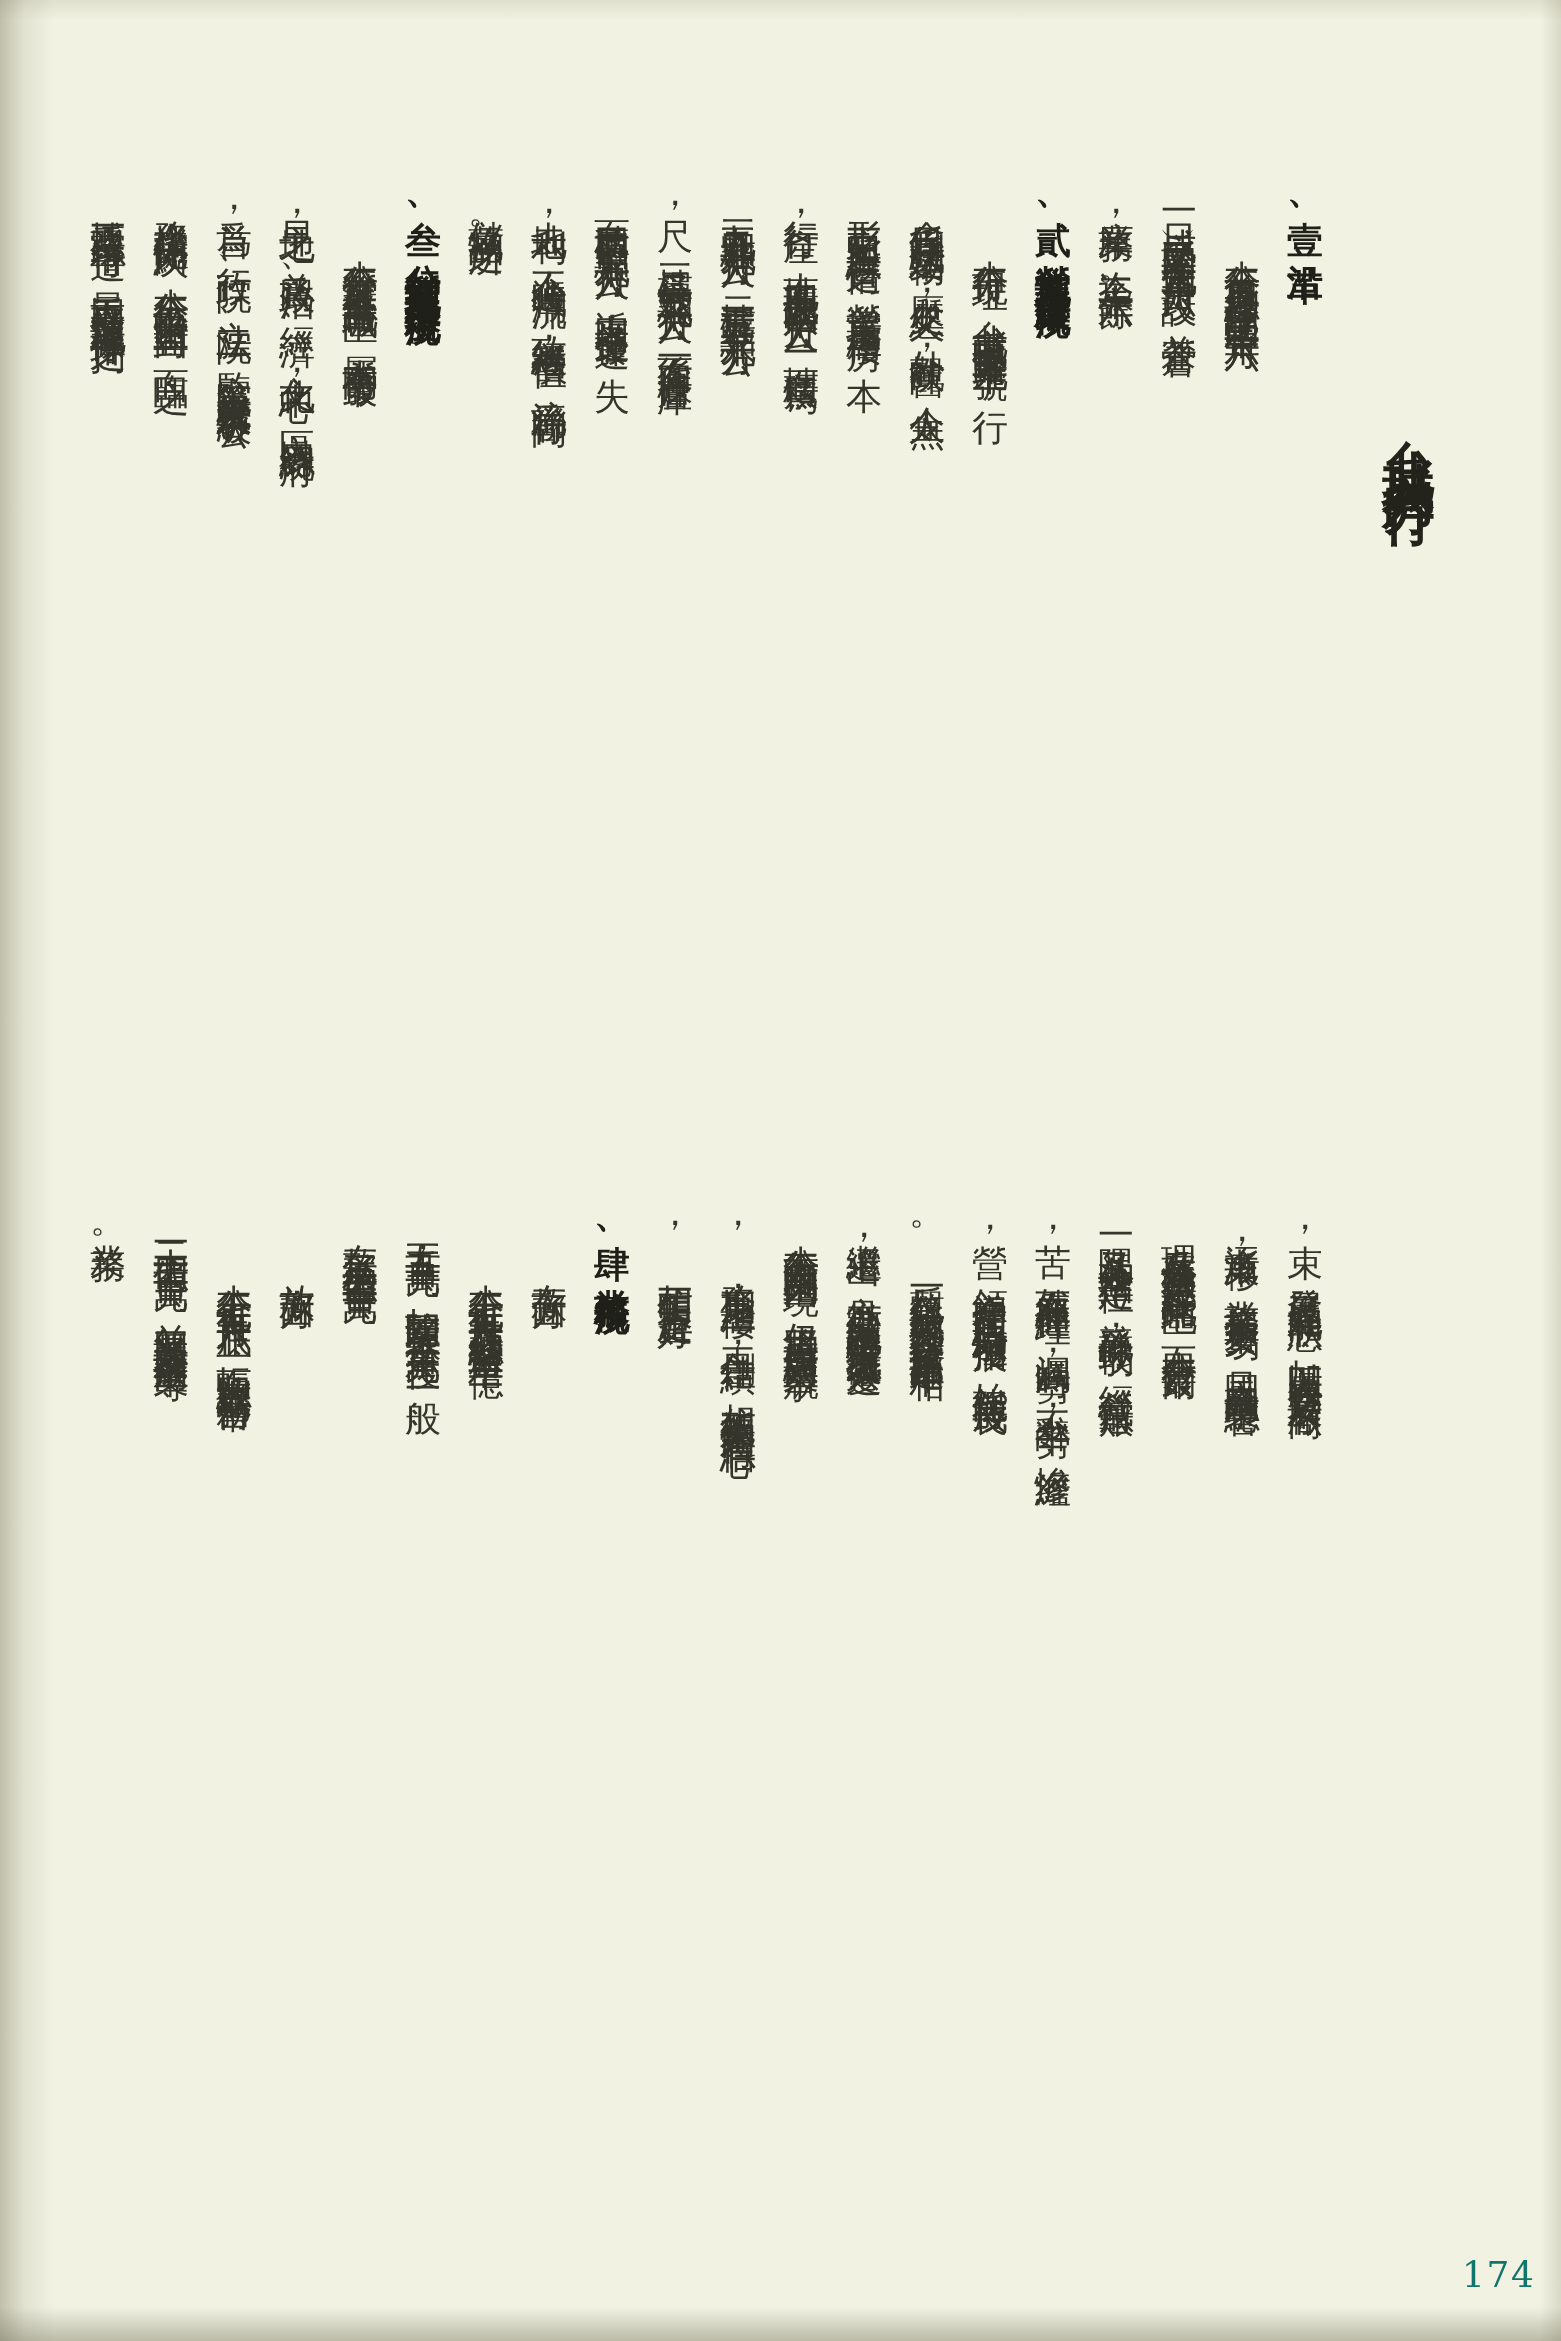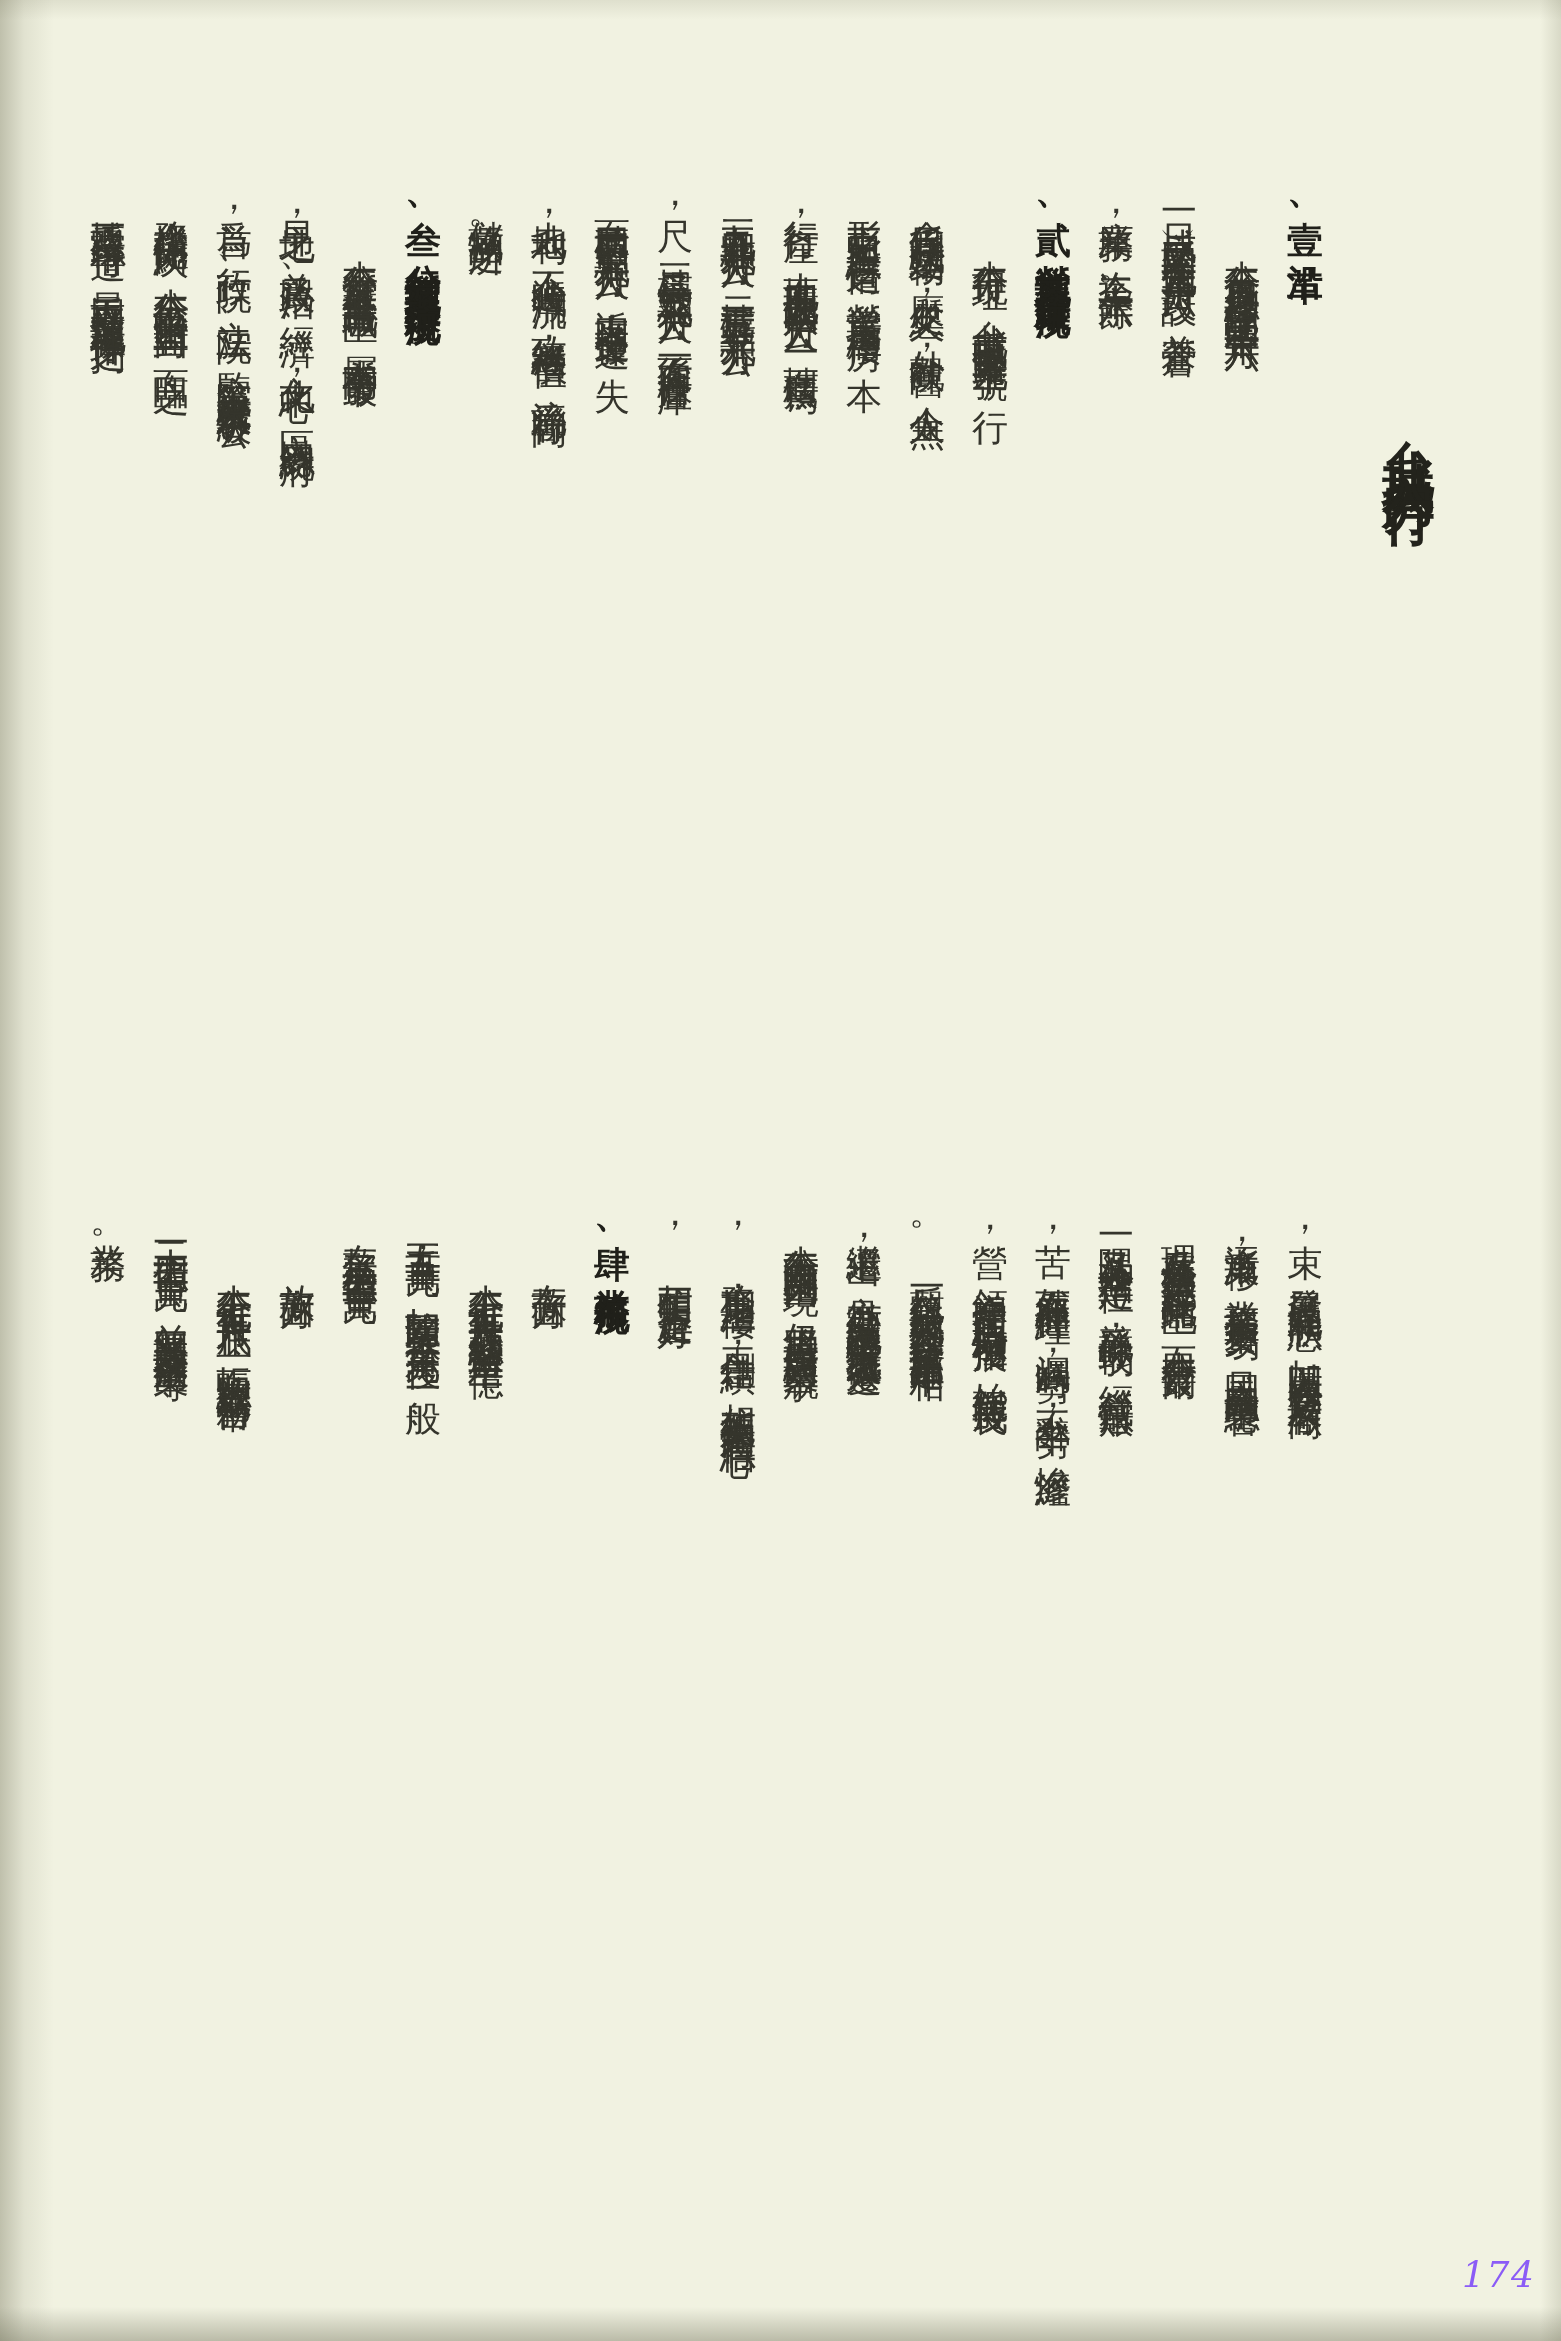--- a/index.html
+++ b/index.html
@@ -52,23 +52,22 @@
   }
   .vcol--heading{
     font-family:"DejaVu Sans","Liberation Sans",sans-serif;
     font-weight:700;
     color:#20201a;
   }
   .page-number{
     position:absolute;
     left:1462px;top:2254px;
     font-size:36px;
-    color:#8b5cf6;
+    color:#0f766e;
     letter-spacing:1.6px;
-    font-style:italic;
   }
 </style>
 </head>
 <body>
 
 <div class="page">
   <div class="shade top"></div>
   <div class="shade left"></div>
   <div class="shade bottom"></div>
   <div class="shade right"></div>

